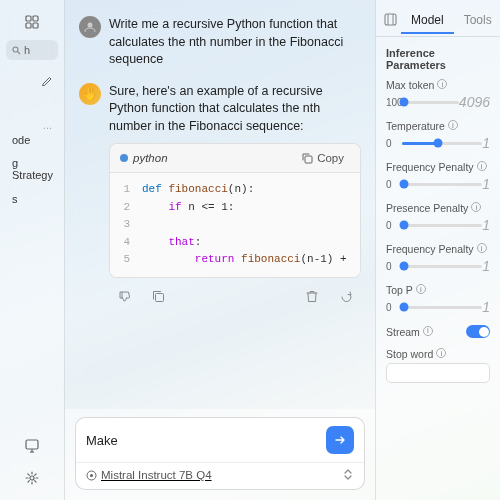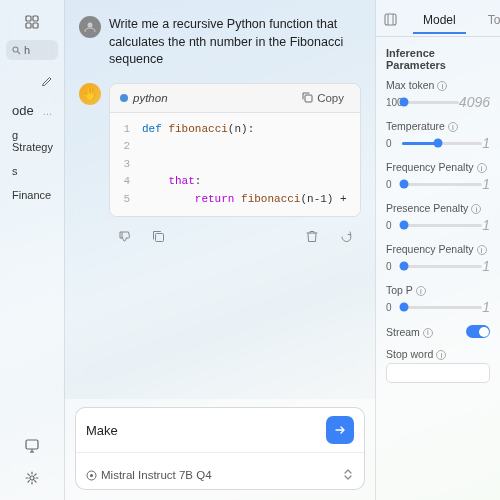--- a/index.html
+++ b/index.html
@@ -291,22 +291,23 @@
       align-items: center;
       justify-content: center;
       cursor: pointer;
       color: white;
       font-size: 13px;
       flex-shrink: 0;
     }
     .model-row {
       display: flex;
       justify-content: space-between;
-      padding: 15px 10px 7px;
+      padding: 5px 10px 7px;
       border-top: 1px solid rgba(0,0,0,0.07);
+      text-decoration: underline;
     }
     .model-label {
       font-size: 11.5px;
       color: #555;
       display: flex;
       align-items: center;
       gap: 4px;
     }
     .model-chevron {
       color: #888;
@@ -351,21 +352,21 @@
       margin-bottom: 8px;
     }
     .param-item {
       margin-bottom: 10px;
     }
     .param-label {
       font-size: 10.5px;
       color: #555;
       margin-bottom: 3px;
       display: flex;
-      align-items: flex-end;
+      align-items: flex-start;
       gap: 3px;
     }
     .param-info {
       width: 10px;
       height: 10px;
       border-radius: 50%;
       border: 1px solid #aaa;
       display: inline-flex;
       align-items: center;
       justify-content: center;
@@ -482,31 +483,28 @@
 
       <div style="width:100%;display:flex;justify-content:flex-end;margin-bottom:4px;">
         <div class="sidebar-icon-btn" style="width:22px;height:22px;">
           <svg width="12" height="12" viewBox="0 0 12 12" fill="none">
             <path d="M2 9L8.5 2.5L10 4L3.5 10.5L1.5 10.5L2 9Z" stroke="#666" stroke-width="1"></path>
           </svg>
         </div>
       </div>
 
       <div class="sidebar-nav-row">
-        <span style="font-size:13px;color:#333;">ode</span>
+        <span style="font-size:11px;color:#333;margin-top:31px;">ode</span>
         <span style="font-size:11px;color:#aaa;">...</span>
       </div>
       <div class="sidebar-nav-item">
         <span style="font-size:11px;color:#333;">g Strategy</span>
       </div>
       <div class="sidebar-nav-item">
         <span style="font-size:11px;color:#333;">s</span>
-      </div>
-      <div class="sidebar-nav-item">
-        <span style="font-size:11px;color:#333;">Finance</span>
       </div>
     </div>
     <div class="sidebar-bottom">
       <div class="sidebar-bottom-icon">
         <svg width="14" height="14" viewBox="0 0 14 14" fill="none">
           <rect x="1" y="1" width="12" height="9" rx="1.5" stroke="#666" stroke-width="1.2"></rect>
           <line x1="5" y1="13" x2="9" y2="13" stroke="#666" stroke-width="1.2"></line>
           <line x1="7" y1="10" x2="7" y2="13" stroke="#666" stroke-width="1.2"></line>
         </svg>
       </div>
@@ -528,20 +526,21 @@
             <circle cx="6" cy="4" r="2.5" fill="#ccc"></circle>
             <path d="M1 11c0-3 2-4 5-4s5 1 5 4" stroke="#ccc" stroke-width="1"></path>
           </svg>
         </div>
         <div class="user-msg-text">Write me a recursive Python function that calculates the nth number in the Fibonacci sequence</div>
       </div>
 
       <div class="assistant-message">
         <div class="assistant-avatar">🤚</div>
         <div class="assistant-msg-content">
+          <div class="assistant-msg-text">Sure, here's an example of a recursive Python function that calculates the nth number in the Fibonacci sequence:</div>
 
           <div class="code-block-container">
             <div class="code-block-header">
               <div class="code-lang">
                 <div class="code-lang-dot"></div>
                 <span>python</span>
               </div>
               <div class="copy-btn">
                 <svg width="11" height="11" viewBox="0 0 11 11" fill="none">
                   <rect x="3" y="3" width="7" height="7" rx="1" stroke="#666" stroke-width="1"></rect>
@@ -550,20 +549,21 @@
                 <span>Copy</span>
               </div>
             </div>
             <div class="code-content">
               <div class="code-line">
                 <span class="line-num">1</span>
                 <span class="line-code"><span class="kw">def</span> <span class="fn">fibonacci</span>(n):</span>
               </div>
               <div class="code-line">
                 <span class="line-num">2</span>
+                <span class="line-code">&nbsp;&nbsp;&nbsp;&nbsp;<span class="kw-ctrl">if</span> n &lt;= 1:</span>
               </div>
               <div class="code-line">
                 <span class="line-num">3</span>
               </div>
               <div class="code-line">
                 <span class="line-num">4</span>
                 <span class="line-code">&nbsp;&nbsp;&nbsp;&nbsp;<span class="kw-ctrl">that</span>:</span>
               </div>
               <div class="code-line">
                 <span class="line-num">5</span>
@@ -627,21 +627,21 @@
             <svg width="12" height="12" viewBox="0 0 12 12" fill="none">
               <path d="M3 5l3-3 3 3M3 8l3 3 3-3" stroke="#888" stroke-width="1.2" stroke-linecap="round" stroke-linejoin="round"></path>
             </svg>
           </div>
         </div>
       </div>
     </div>
   </div>
 
   <div class="right-panel">
-    <div style="display:flex;align-items:center;padding:8px 8px 0;gap:12px;text-align:center;">
+    <div style="display:flex;align-items:center;padding:8px 8px 0;gap:0;text-align:center;">
       <div style="color:#888;font-size:13px;margin-right:4px;">
         <svg width="13" height="13" viewBox="0 0 13 13" fill="none">
           <rect x="1" y="1" width="11" height="11" rx="2" stroke="#888" stroke-width="1.1"></rect>
           <line x1="4" y1="1" x2="4" y2="12" stroke="#888" stroke-width="1"></line>
           <line x1="9" y1="1" x2="9" y2="12" stroke="#888" stroke-width="1"></line>
         </svg>
       </div>
       <div class="panel-tab active">Model</div>
       <div class="panel-tab">Tools</div>
     </div>

